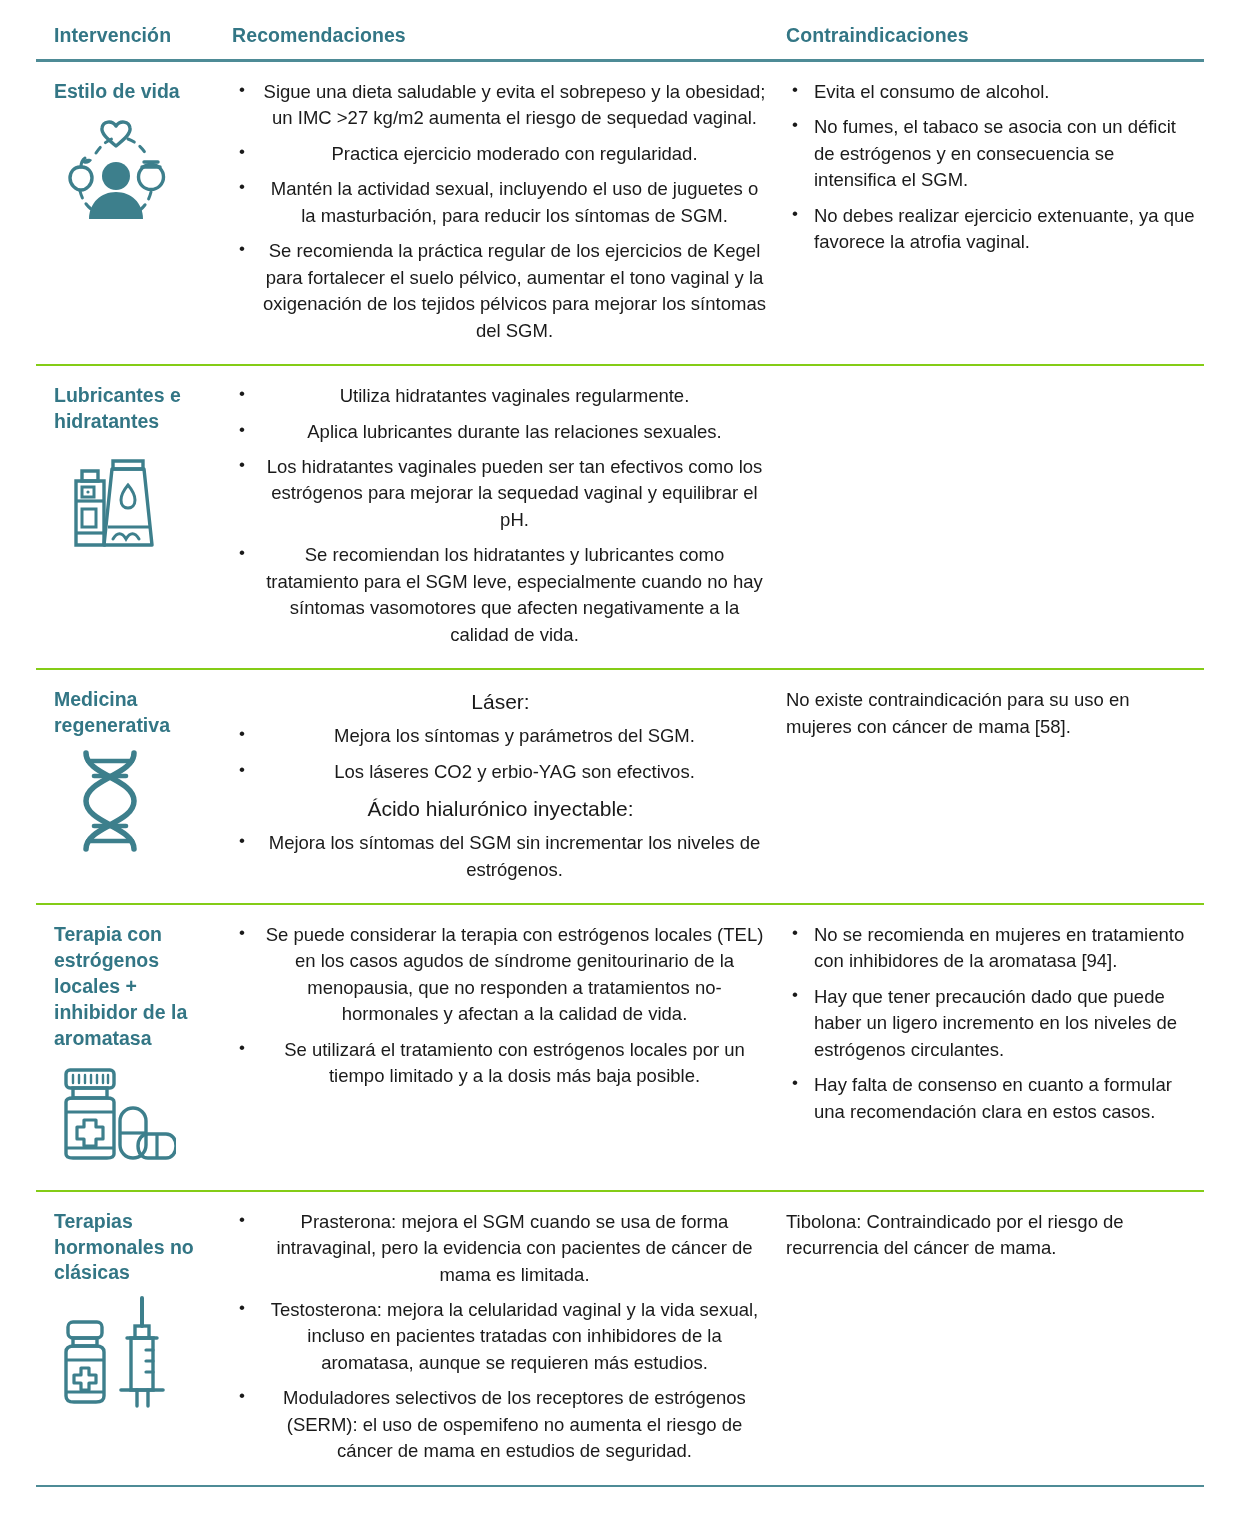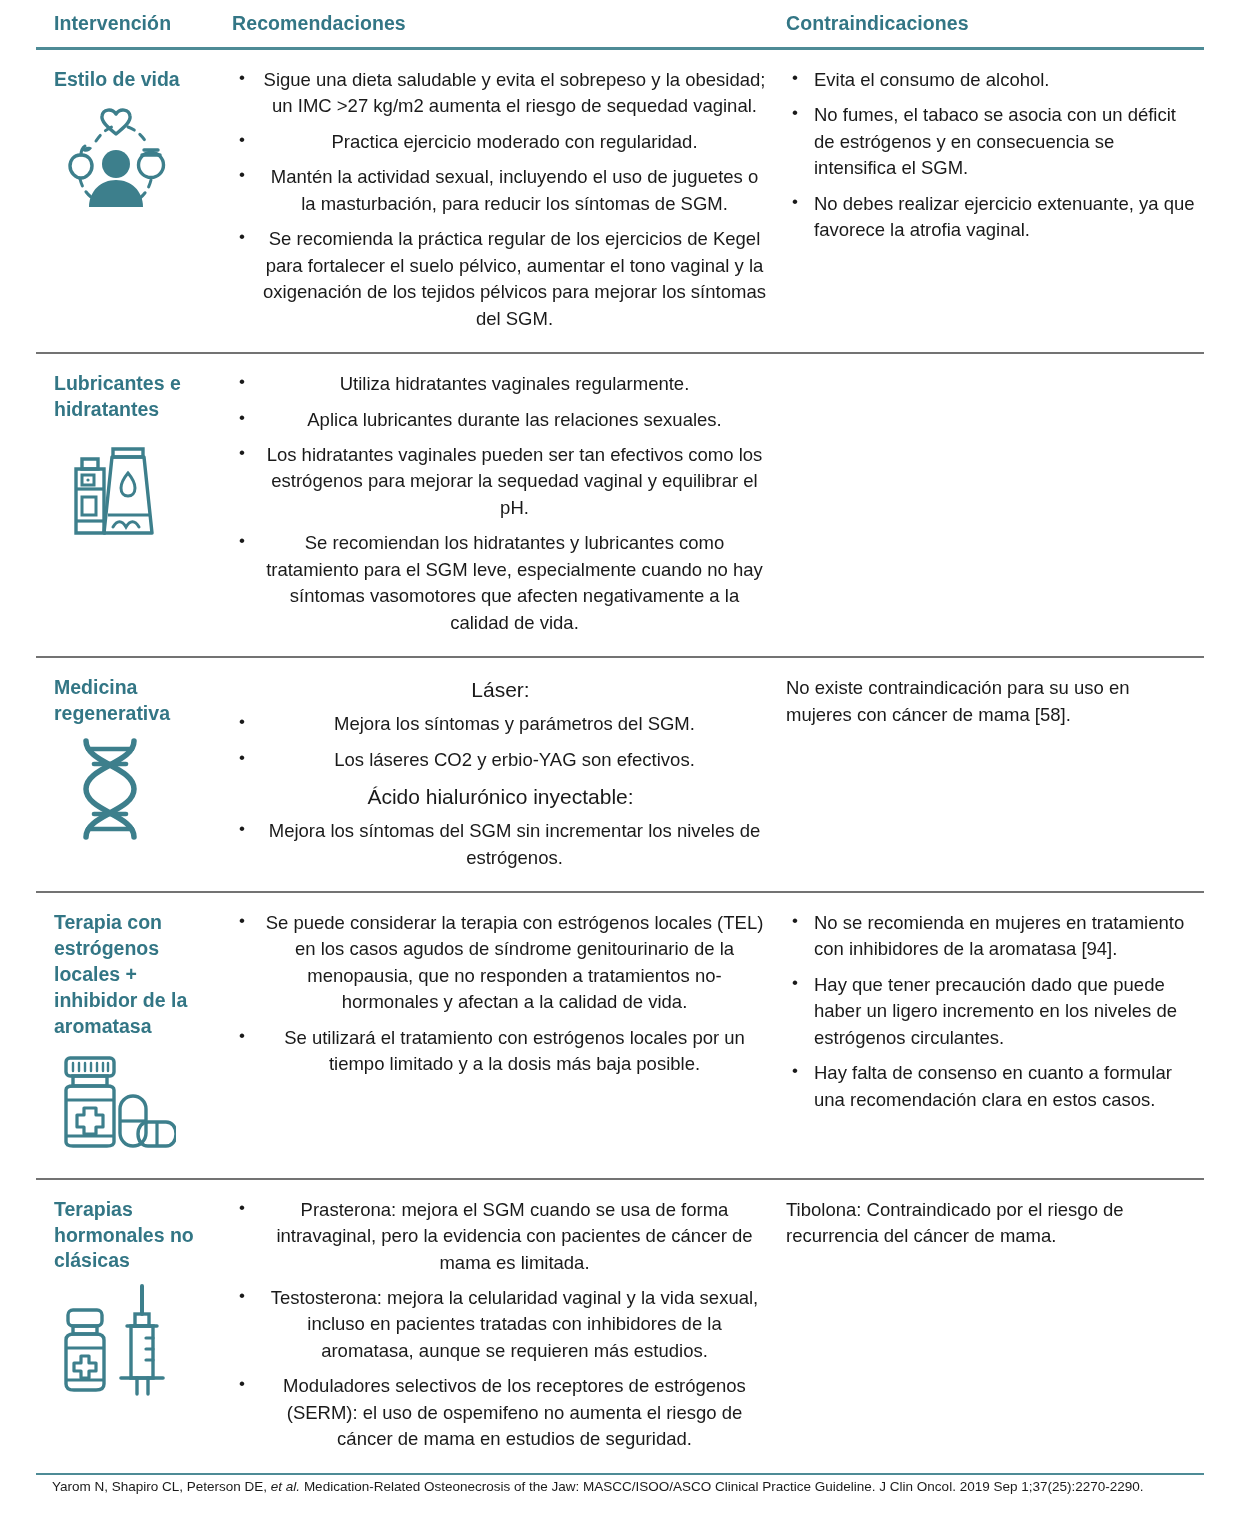--- a/index.html
+++ b/index.html
@@ -12,21 +12,21 @@
     width: 1240px;
     height: 1535px;
     font-family: "Liberation Sans", sans-serif;
     color: #1a1a1a;
     overflow: hidden;
   }
 
   .sheet {
     width: 1240px;
     height: 1105px;
-    padding: 0 36px;
+    padding: 12px 36px;
     position: relative;
   }
 
   
   table.reco-table {
     width: 1168px;
     border-collapse: collapse;
     table-layout: fixed;
   }
   col.c-interv  { width: 196px; }
@@ -44,21 +44,21 @@
     border-bottom: 3px solid #4e8b96;
   }
   thead th.h-interv { padding-left: 18px; }
   thead th.h-reco   { padding-left: 0px; }
   thead th.h-contra { padding-left: 4px; }
 
   tbody td {
     vertical-align: top;
     padding-top: 17px;
     padding-bottom: 20px;
-    border-bottom: 2px solid #737373;
+    border-bottom: 2px solid #84cc16;
   }
   tbody tr:last-child td { border-bottom: 2px solid #4e8b96; }
 
   td.cell-interv {
     padding-left: 18px;
     padding-right: 8px;
   }
   td.cell-reco {
     padding-right: 14px;
     text-align: center;
@@ -326,17 +326,14 @@
         </td>
         <td class="cell-contra">
           <p class="plain-para">Tibolona: Contraindicado por el riesgo de recurrencia del cáncer de mama.</p>
         </td>
       </tr>
 
     </tbody>
   </table>
 
 
-  <p class="footnote-cite">
-    <span>Yarom N, Shapiro CL, Peterson DE, </span><i>et al.</i><span> Medication-Related Osteonecrosis of the Jaw: MASCC/ISOO/ASCO Clinical Practice Guideline. J Clin Oncol. 2019 Sep 1;37(25):2270-2290.</span>
-  </p>
 
 </div>
 
 </body></html>

